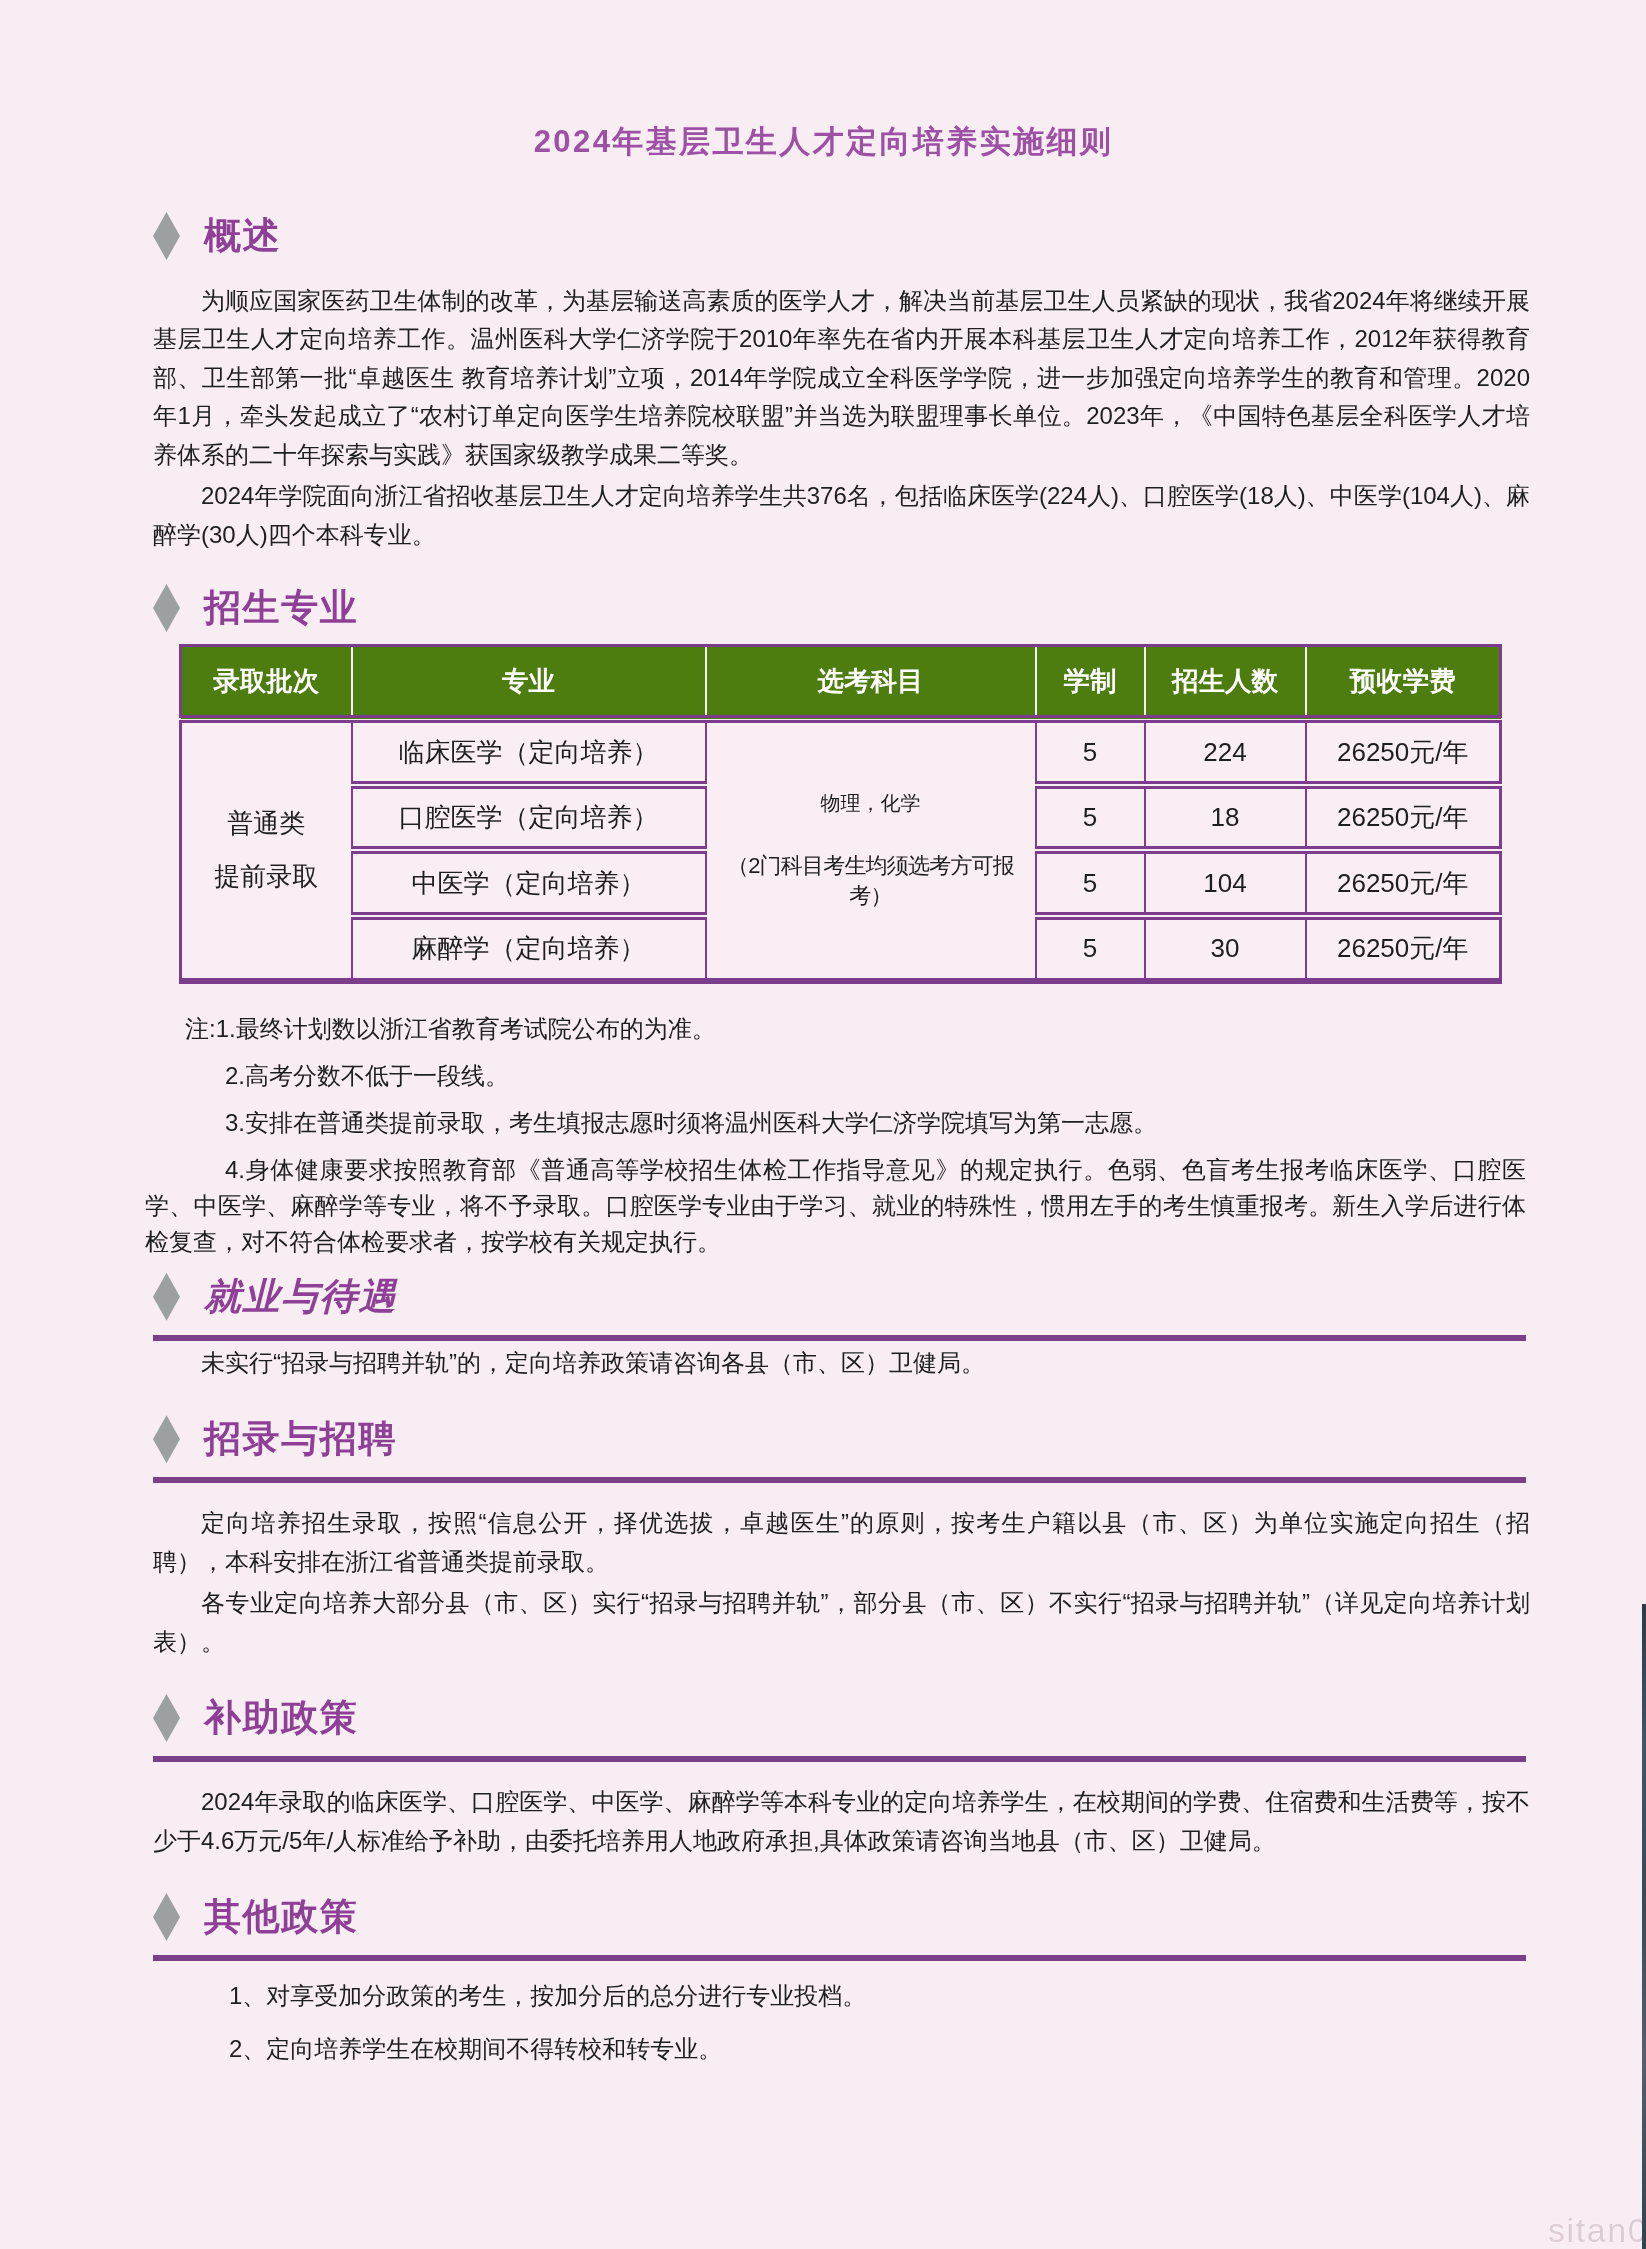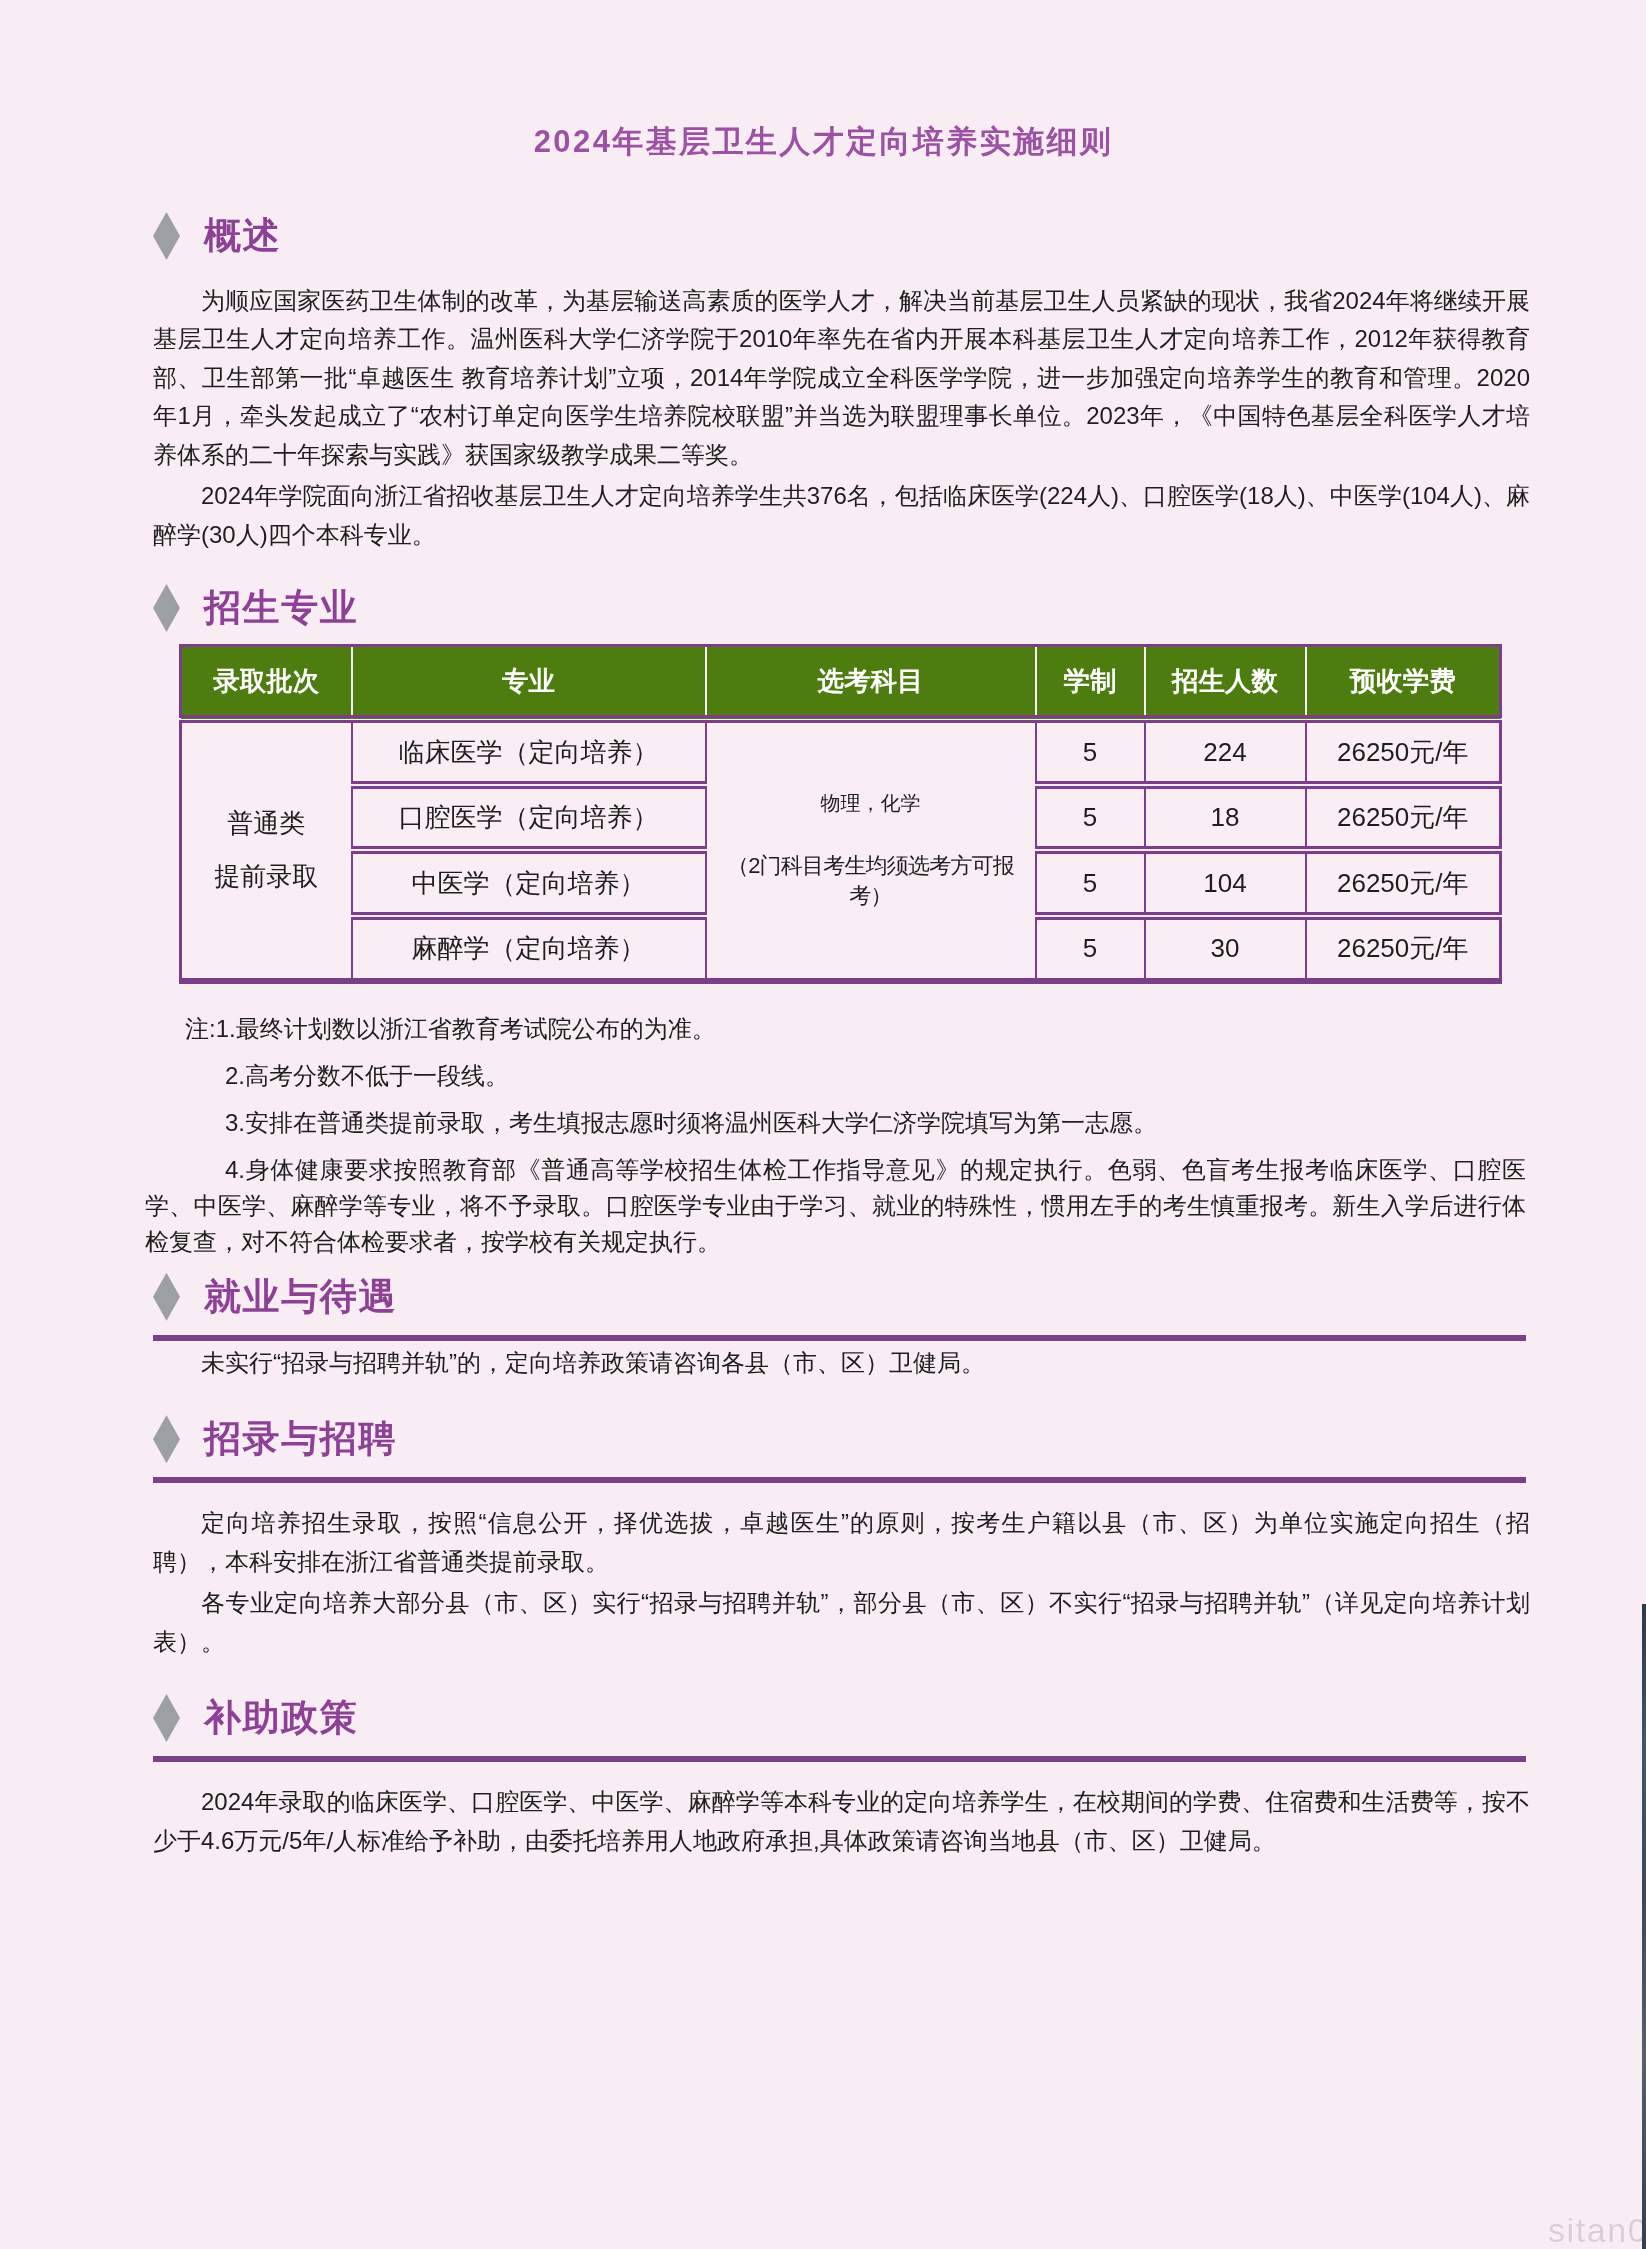--- a/index.html
+++ b/index.html
@@ -39,21 +39,21 @@
   }
   .sec-title{
     margin:0;
     font-size:37px;
     font-weight:bold;
     color:#8e4097;
     letter-spacing:1.6px;
   }
   .mt-ov{margin-top:48px;}
   .mt-mj{margin-top:29px;}
-  .mt-emp{}
+  .mt-emp{font-style:italic;}
   .mt-rec{margin-top:32px;}
   .mt-sub{margin-top:32px;}
   .mt-oth{margin-top:32px;}
 
   
   .body-p{
     margin:19.3px 117px 0 153px;
     font-size:24px;
     line-height:1.6;
     text-align:justify;
@@ -236,18 +236,28 @@
   </section>
 
   <section>
     <div class="sec-head ruled mt-sub">
       <span class="diamond"></span>
       <h2 class="sec-title">补助政策</h2>
     </div>
     <p class="body-p indent first-p">2024年录取的临床医学、口腔医学、中医学、麻醉学等本科专业的定向培养学生，在校期间的学费、住宿费和生活费等，按不少于4.6万元/5年/人标准给予补助，由委托培养用人地政府承担,具体政策请咨询当地县（市、区）卫健局。</p>
   </section>
 
+  <section>
+    <div class="sec-head ruled mt-oth">
+      <span class="diamond"></span>
+      <h2 class="sec-title">其他政策</h2>
+    </div>
+    <div class="policy-list">
+      <p class="policy-item">1、对享受加分政策的考生，按加分后的总分进行专业投档。</p>
+      <p class="policy-item">2、定向培养学生在校期间不得转校和转专业。</p>
+    </div>
+  </section>
 
   <div class="watermark">sitan011.com</div>
   <div class="edge-artifact"></div>
 
 </main>
 
 
 </body></html>

